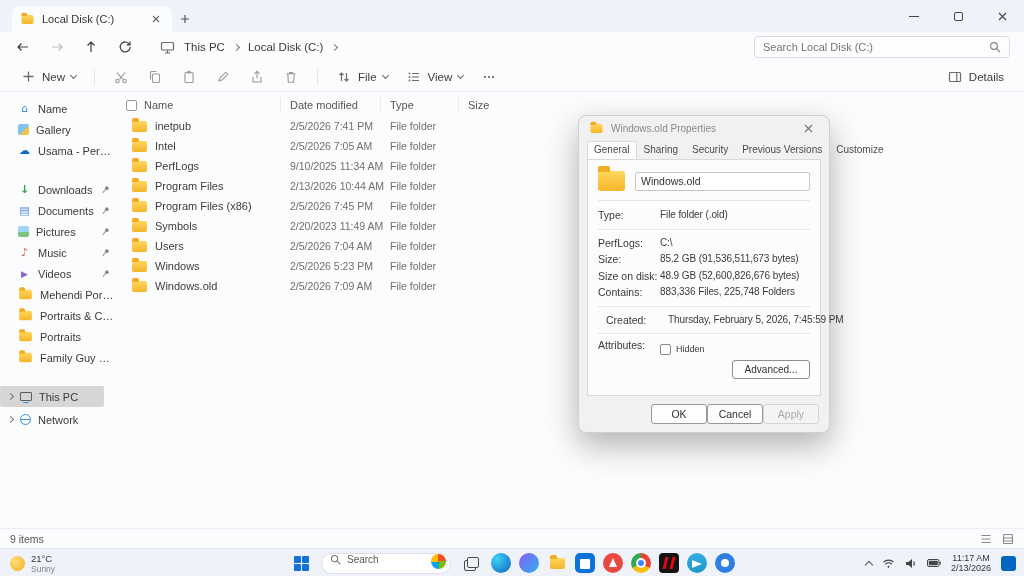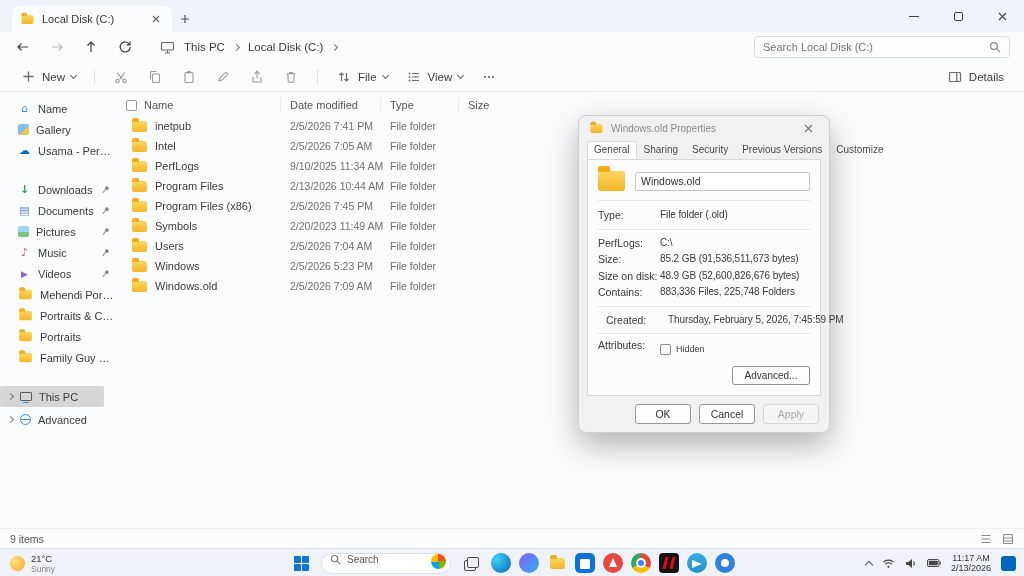--- a/index.html
+++ b/index.html
@@ -85,23 +85,23 @@
   .dlg-name{flex:1;height:19px;border:1px solid #c6c6c6;border-radius:2px;font-size:10.5px;padding:0 5px;color:#333;background:#fff;font-family:inherit;outline:none}
   .inforow{display:flex;line-height:16.5px;white-space:nowrap}
   .il{width:62px;flex:none}
   .iv{flex:1;font-size:10px;letter-spacing:-.1px}
   .dsep{border-top:1px solid #e6e6e6;margin:5px 0}
   .attr{display:flex;margin-top:3px}
   .attrchecks{flex:1}
   .cbrow{display:flex;align-items:center;gap:5px;line-height:15px;font-size:9px;white-space:nowrap}
   .cb{width:11px;height:11px;border:1px solid #8a8a8a;border-radius:2px;background:#fff;flex:none;display:flex;align-items:center;justify-content:center}
   .cb.checked{background:#0067c0;border-color:#0067c0}
-  .advrow{display:flex;justify-content:flex-end;margin-top:9px}
+  .advrow{display:flex;justify-content:flex-end;margin-top:3px}
   .advbtn{width:78px;height:19px;background:#fdfdfd;border:1px solid #8f8f8f;border-radius:3px;font-size:10px;display:flex;align-items:center;justify-content:center;color:#333}
-  .dlg-btns{position:absolute;bottom:8px;right:10px;display:flex;gap:8px}
+  .dlg-btns{position:absolute;bottom:8px;right:10px;display:flex;gap:0}
   .dbtn{width:56px;height:20px;font-size:10.5px;background:#fdfdfd;border:1px solid #999;border-radius:3px;display:flex;align-items:center;justify-content:center;color:#333}
   .dbtn.disabled{background:#f4f4f4;border-color:#d6d6d6;color:#a8a8a8}
   .dlg-close{color:#777;display:flex;width:22px;height:18px;align-items:center;justify-content:center}
 
   
   .taskbar{position:absolute;left:0;top:548px;width:1024px;height:28px;background:#eff3f9;border-top:1px solid #e0e4ea}
   .weather{position:absolute;left:0;top:0;height:28px;display:flex;align-items:center;gap:6px;padding:0 10px}
   .sun{width:15px;height:15px;border-radius:50%;background:radial-gradient(circle at 35% 35%,#ffe27a,#f5a623)}
   .wtemp{font-size:9.5px;color:#333;line-height:11px}
   .wcond{font-size:8.5px;color:#858585;line-height:10px}
@@ -399,21 +399,21 @@
         </div>
         <div class="sgap"></div>
         <div class="sitem indent0 sel">
           <span class="chevR"></span>
           <span class="mon" style="border-color:#5a5a5a"></span>
           <span class="slabel">This PC</span>
         </div>
         <div class="sitem indent0" style="margin-top:2px">
           <span class="chevR"></span>
           <span class="globe"></span>
-          <span class="slabel">Advanced</span>
+          <span class="slabel">Network</span>
         </div>
       </div>
 
       <div class="filearea">
         <div class="fhead">
           <div class="hc hc1">
             <span class="checkbox"></span>
             <span>Name</span>
           </div>
           <div class="hc">

